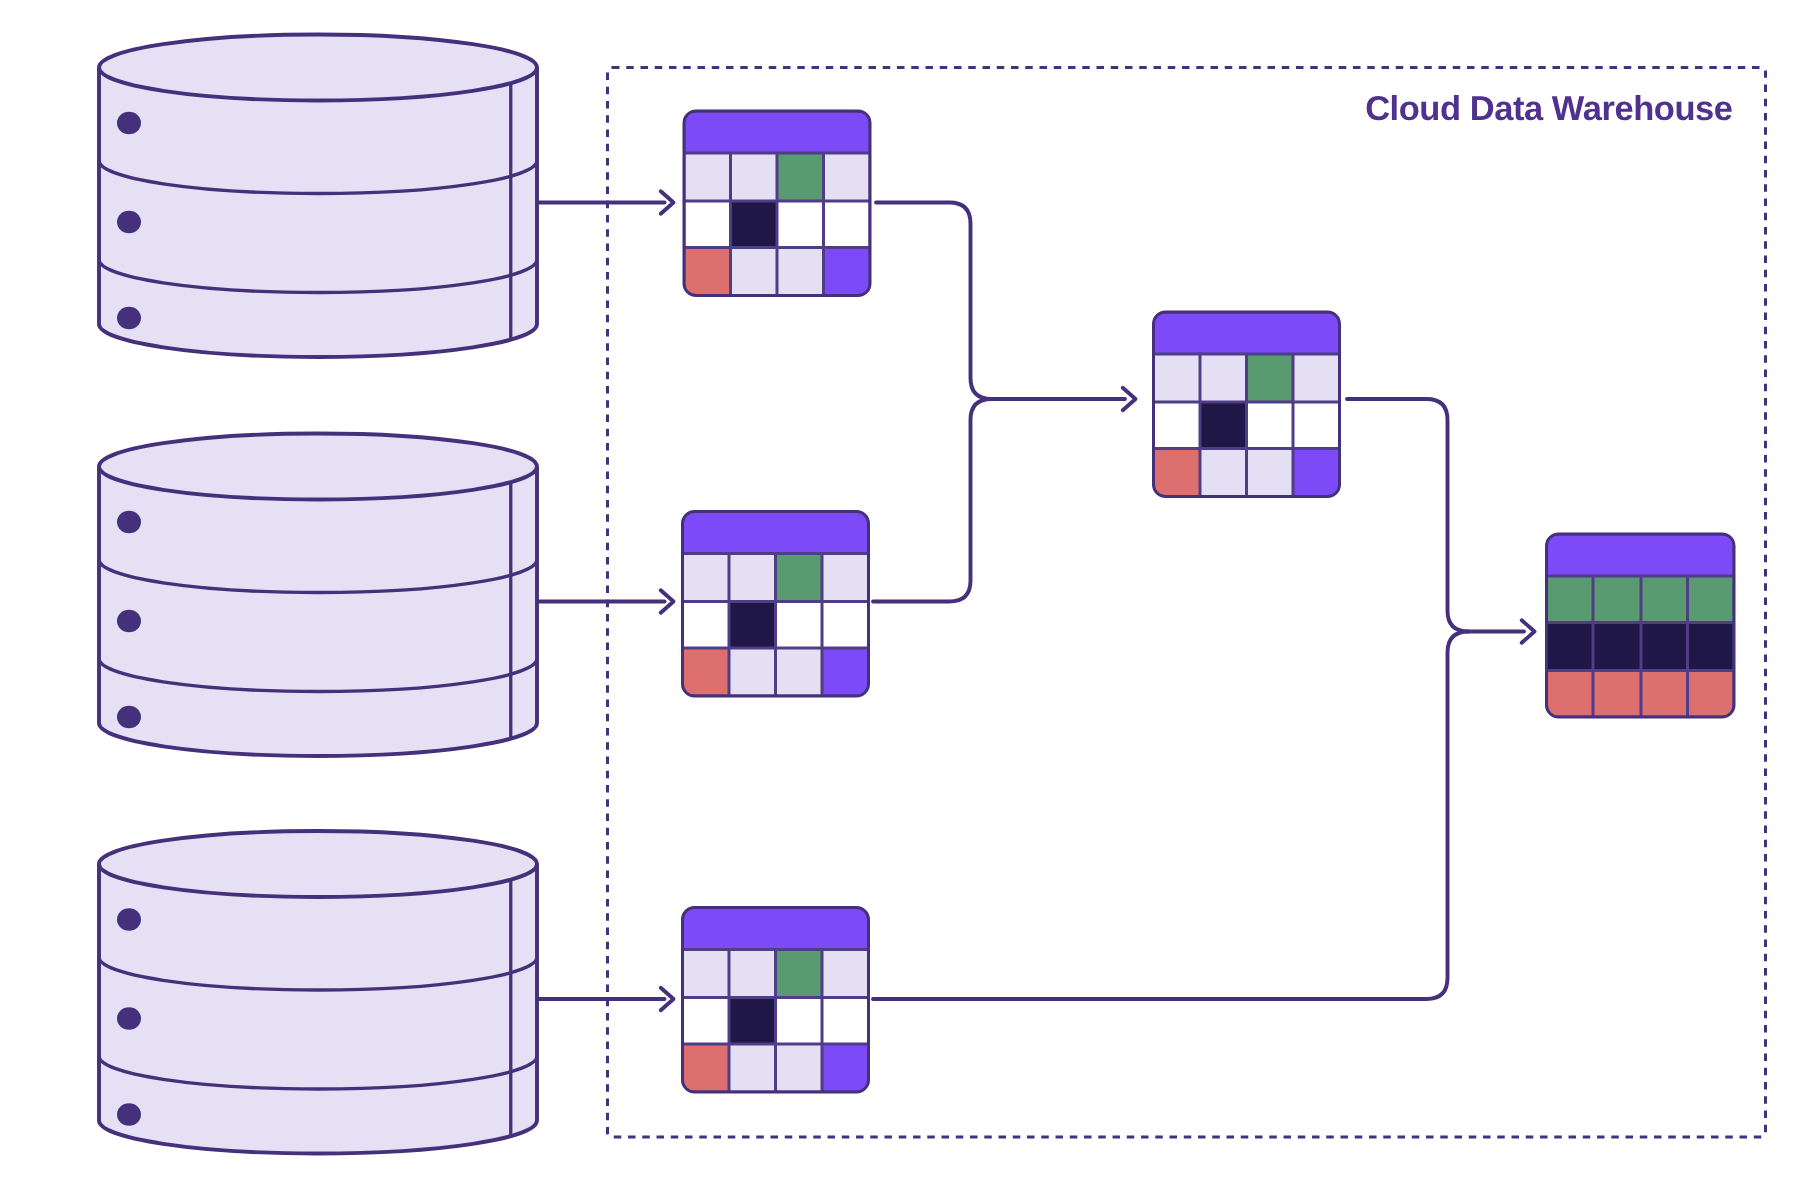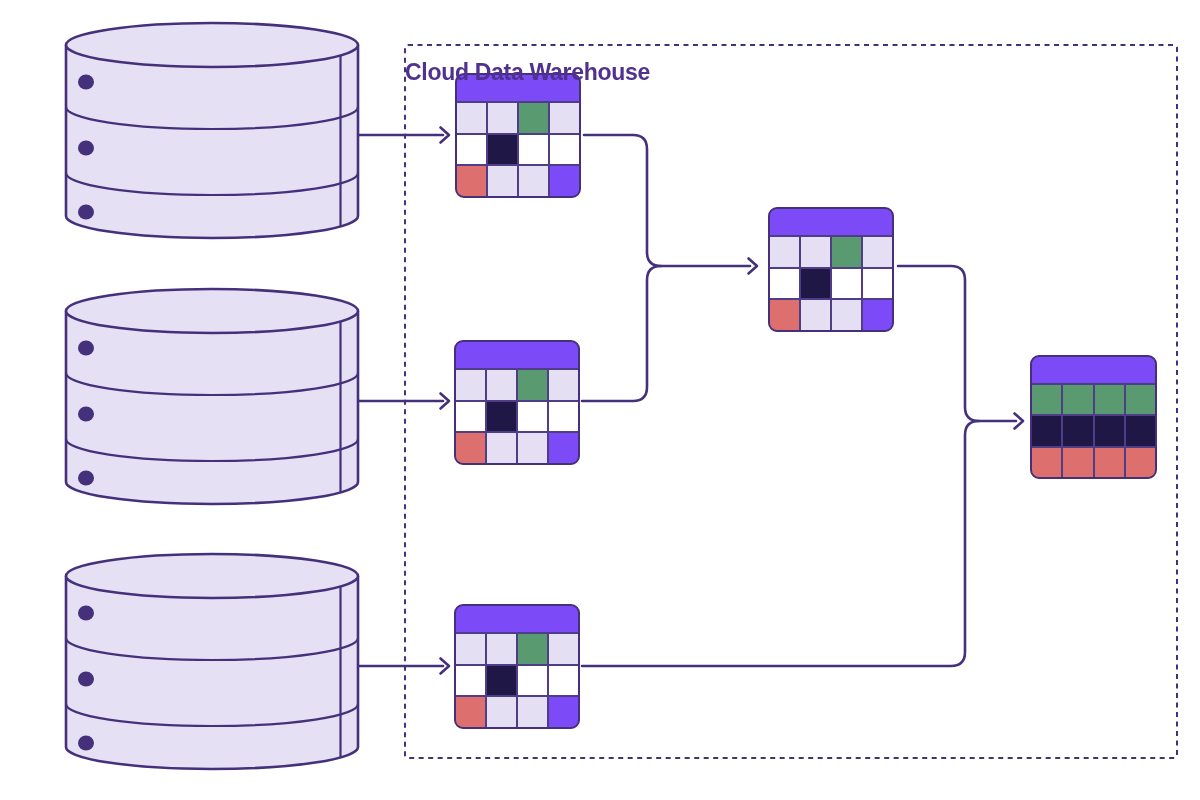--- a/index.html
+++ b/index.html
@@ -8,21 +8,21 @@
     background:var(--canvas,#fff);
     font-family:"Liberation Sans",sans-serif;
   }
   .layer{position:absolute;left:0;top:0;}
   .db-shape{fill:var(--dbFill);stroke:var(--stroke);stroke-width:2.6;}
   .db-line{fill:none;stroke:var(--stroke);stroke-width:2.2;}
   .db-dot{fill:var(--stroke);stroke:none;}
   .flow{fill:none;stroke:var(--stroke);stroke-width:2.6;stroke-linecap:round;stroke-linejoin:round;}
   .dashed{fill:none;stroke:var(--stroke);stroke-width:2;stroke-dasharray:5 4.5;}
   .title{
-    position:absolute;top:59px;left:405px;width:750px;
+    position:absolute;top:59px;left:405px;width:750px;text-align:right;
     font-size:23px;font-weight:700;letter-spacing:-0.3px;color:var(--titleText);
   }
   .mini-table{
     position:absolute;width:126px;height:125px;box-sizing:border-box;
     border:2.6px solid var(--stroke);border-radius:9px;overflow:hidden;
     background:var(--cellBorder);display:flex;flex-direction:column;gap:2px;
   }
   .mt-header{flex:0 0 26px;background:var(--violet);}
   .mt-grid{flex:1 1 auto;display:grid;grid-template-columns:repeat(4,1fr);grid-template-rows:repeat(3,1fr);gap:2px;}
   .t1{left:455px;top:73px;}

